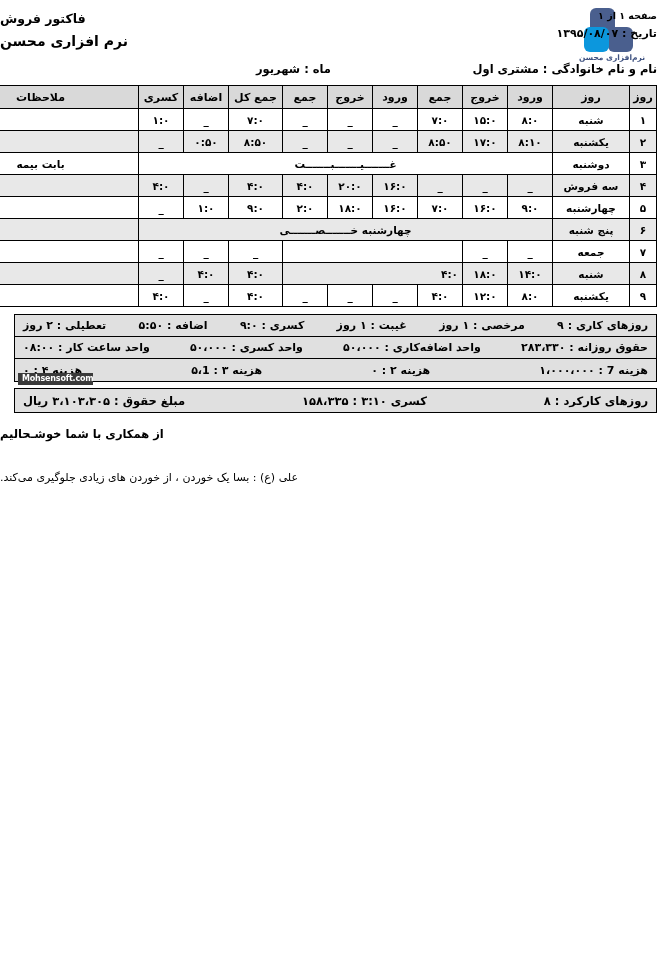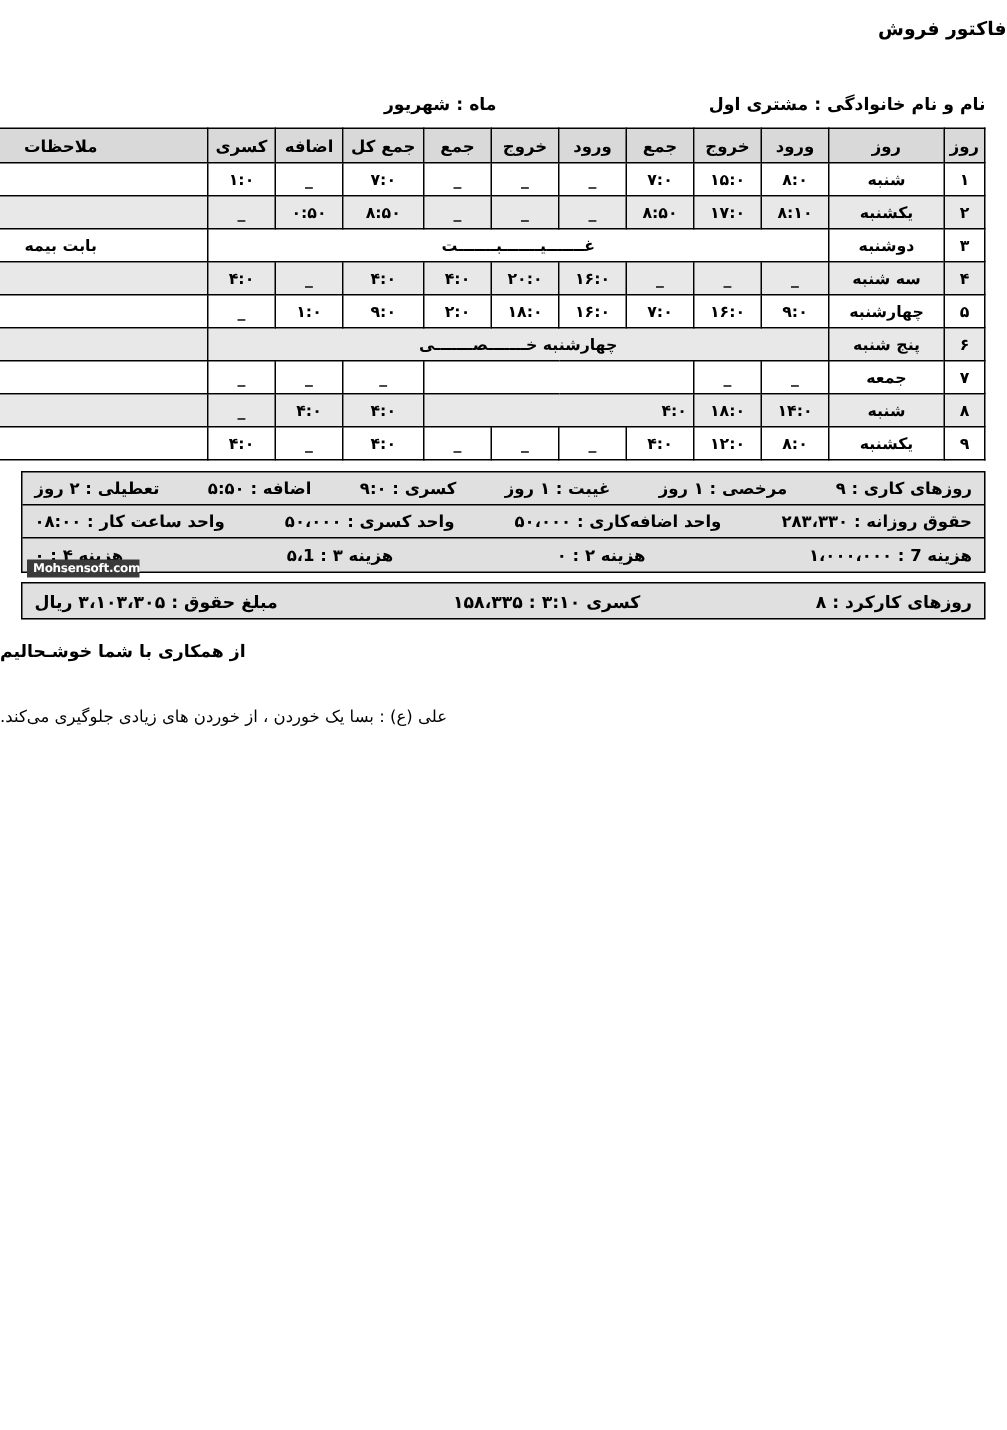--- a/index.html
+++ b/index.html
@@ -46,21 +46,21 @@
   .hdr-date {
     font-size: 11px;
     font-weight: bold;
     margin-top: 1px;
   }
   .hdr-center {
     position: absolute;
     top: 10px;
     left: 0;
     right: 0;
-    text-align: right;
+    text-align: left;
     line-height: 1.5;
   }
   .hdr-title1 {
     font-size: 12.5px;
     font-weight: bold;
   }
   .hdr-title2 {
     font-size: 14px;
     font-weight: bold;
     margin-top: 2px;
@@ -240,25 +240,38 @@
     font-weight: normal;
   }
 </style>
 </head>
 <body>
 
 <div class="page">
 
   <div class="header">
 
+    <div class="logo-wrap">
+      <div class="logo-marks">
+        <div class="sq sq-a"></div>
+        <div class="sq sq-b"></div>
+        <div class="sq sq-c"></div>
+      </div>
+      <div class="logo-text">نرم‌افزاری محسن</div>
+    </div>
 
     <div class="hdr-center">
       <div class="hdr-title1">فاکتور فروش</div>
-    </div>
-
+      <div class="hdr-title2">نرم افزاری محسن</div>
+    </div>
+
+    <div class="hdr-right">
+      <div class="hdr-page">صفحه ۱ از ۱</div>
+      <div class="hdr-date">تاریخ : ۱۳۹۵/۰۸/۰۷</div>
+    </div>
   </div>
 
   <div class="subhdr">
     <div class="customer">نام و نام خانوادگی : مشتری اول</div>
     <div class="month">ماه : شهریور</div>
   </div>
 
   <div class="tbl-wrap">
     <table class="sheet">
       <thead>
@@ -307,21 +320,21 @@
             <td class="c-note note-txt"></td>
           </tr>
           <tr>
             <td class="c-idx">۳</td>
             <td class="c-day">دوشنبه</td>
             <td class="spanmsg" colspan="9">غـــــــیـــــــبـــــــت</td>
             <td class="c-note note-txt">بابت بیمه</td>
           </tr>
           <tr class="alt">
             <td class="c-idx">۴</td>
-            <td class="c-day">سه شنبه</td>
+            <td class="c-day">سه فروش</td>
             <td class="c-num">_</td>
             <td class="c-num">_</td>
             <td class="c-num">_</td>
             <td class="c-num">۱۶:۰</td>
             <td class="c-num">۲۰:۰</td>
             <td class="c-num">۴:۰</td>
             <td class="c-tot">۴:۰</td>
             <td class="c-ex">_</td>
             <td class="c-sh">۴:۰</td>
             <td class="c-note note-txt"></td>

